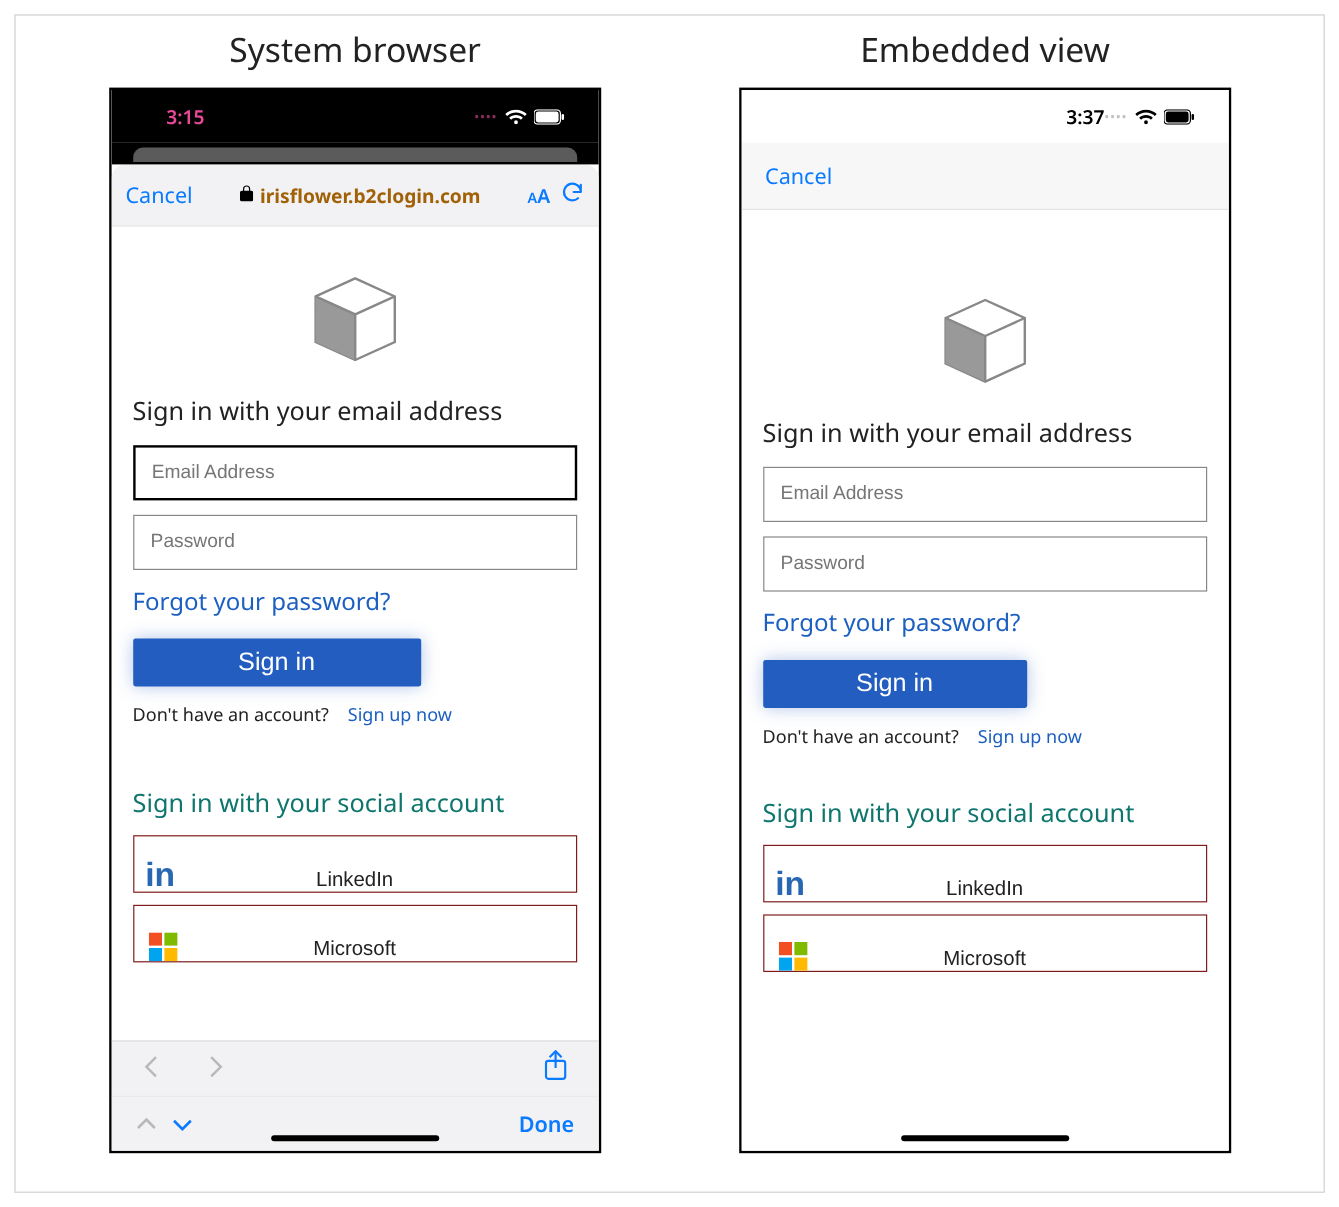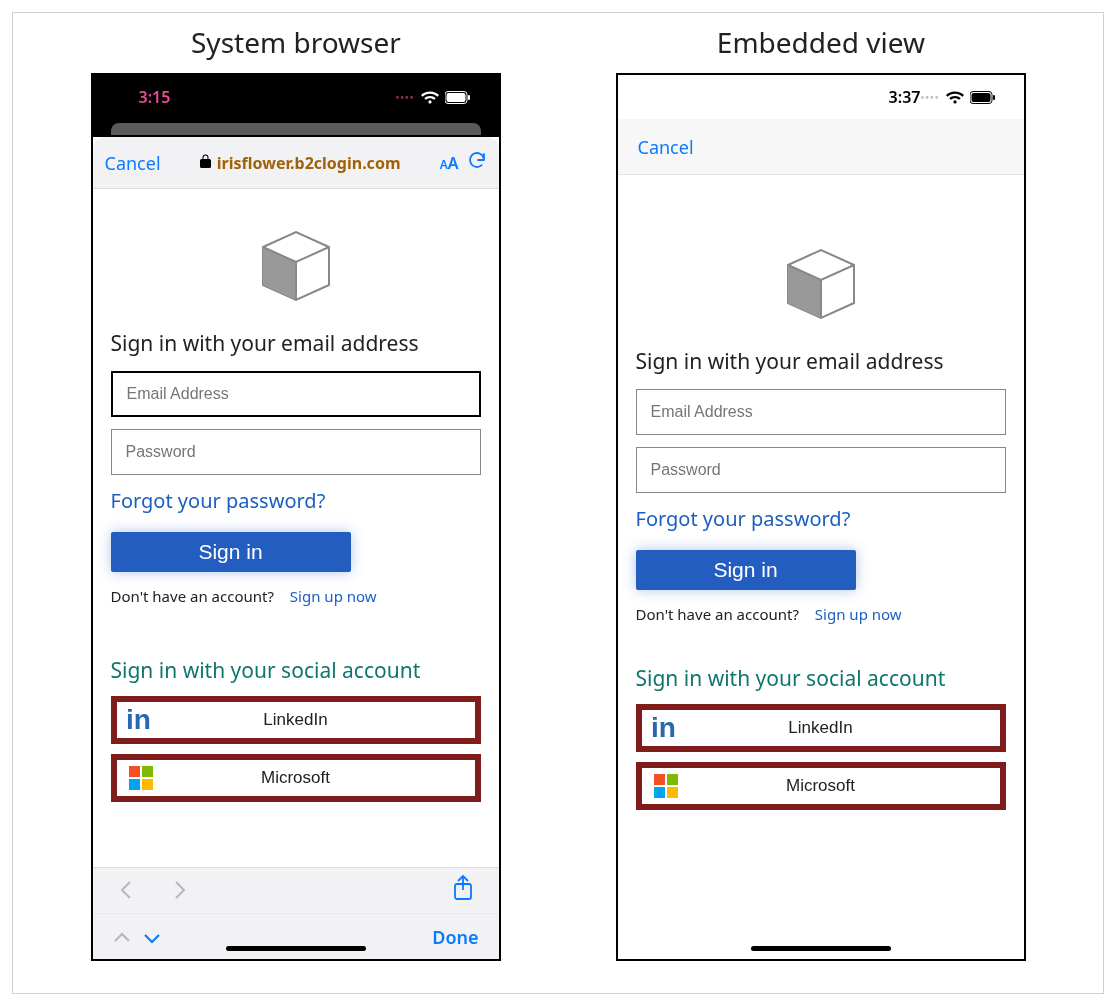--- a/index.html
+++ b/index.html
@@ -42,21 +42,21 @@
   .logo svg { display:block; }
   .heading { font-size:21px; color:#222; font-weight:400; margin-bottom:14px; }
   .field { width:100%; height:46px; border:1px solid #888; padding:0 14px; font-size:16px; color:#333; margin-bottom:12px; background:#fff; }
   .field.focused { border:2px solid #000; }
   .field::placeholder { color:#767676; }
   .forgot { color:#1b5fc1; font-size:20px; margin-bottom:18px; display:inline-block; }
   .signin-btn { background:#235dc0; color:#fff; border:none; width:240px; height:40px; font-size:21px; border-radius:2px; display:block; margin-left:0; margin-bottom:14px; box-shadow: 0 0 14px rgba(35,93,192,.35); }
   .signup-row { font-size:15px; color:#222; margin-bottom:50px; }
   .signup-row a { color:#1b5fc1; margin-left:12px; text-decoration:none; }
   .social-heading { font-size:21px; color:#0f766e; font-weight:400; margin-bottom:12px; }
-  .social-btn { width:100%; height:48px; border:6px solid #7f1d1d; background:#fff; display:flex; align-items:center; margin-bottom:10px; cursor:pointer; }
+  .social-btn { width:100%; height:48px; border:1px solid #7f1d1d; background:#fff; display:flex; align-items:flex-end; margin-bottom:10px; cursor:pointer; }
   .social-btn .icon { width:48px; display:flex; align-items:center; justify-content:center; }
   .social-btn .label { flex:1; text-align:center; font-size:17px; color:#222; padding-right:48px; }
 
   
   .safari-foot1 { background:#f2f2f4; border-top:1px solid #ddd; height:46px; display:flex; align-items:center; justify-content:space-between; padding:0 26px; }
   .safari-foot1 .nav-arrow { color:#b8b8bc; font-size:22px; }
   .safari-foot1 .share { color:#0a7aff; margin-left:auto; }
   .safari-foot2 { background:#f2f2f4; height:46px; display:flex; align-items:center; justify-content:center; padding:0 20px; border-top:1px solid #e8e8ea; }
   .safari-foot2 .up { color:#b8b8bc; font-size:18px; }
   .safari-foot2 .down { color:#0a7aff; font-size:18px; margin-left:12px; }

